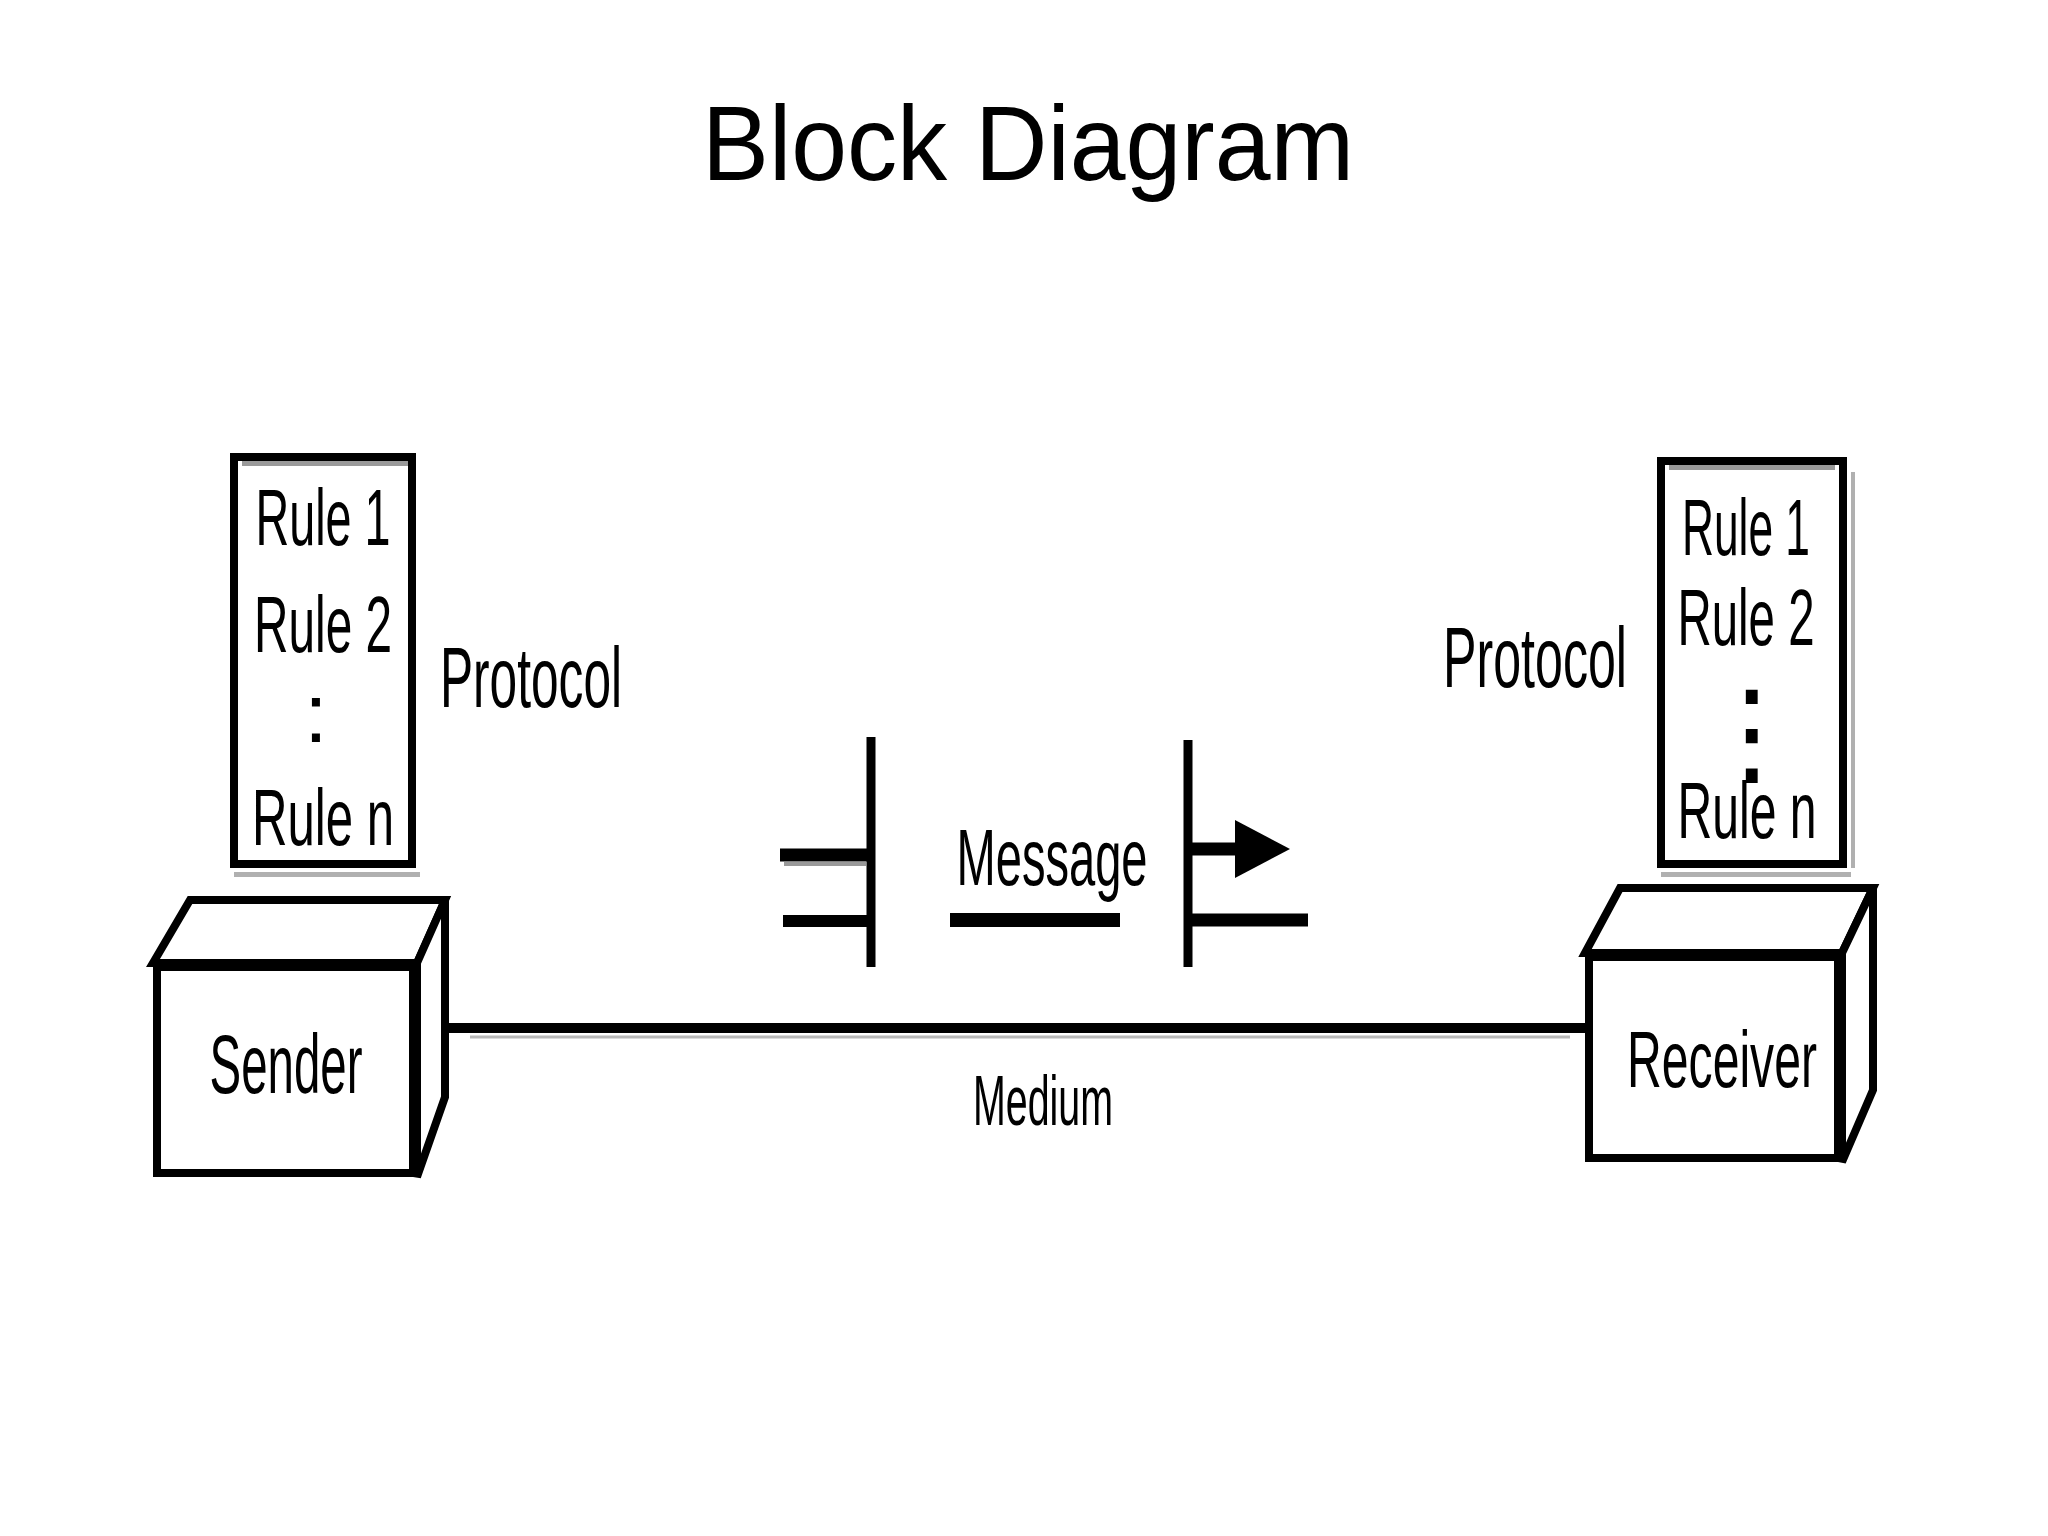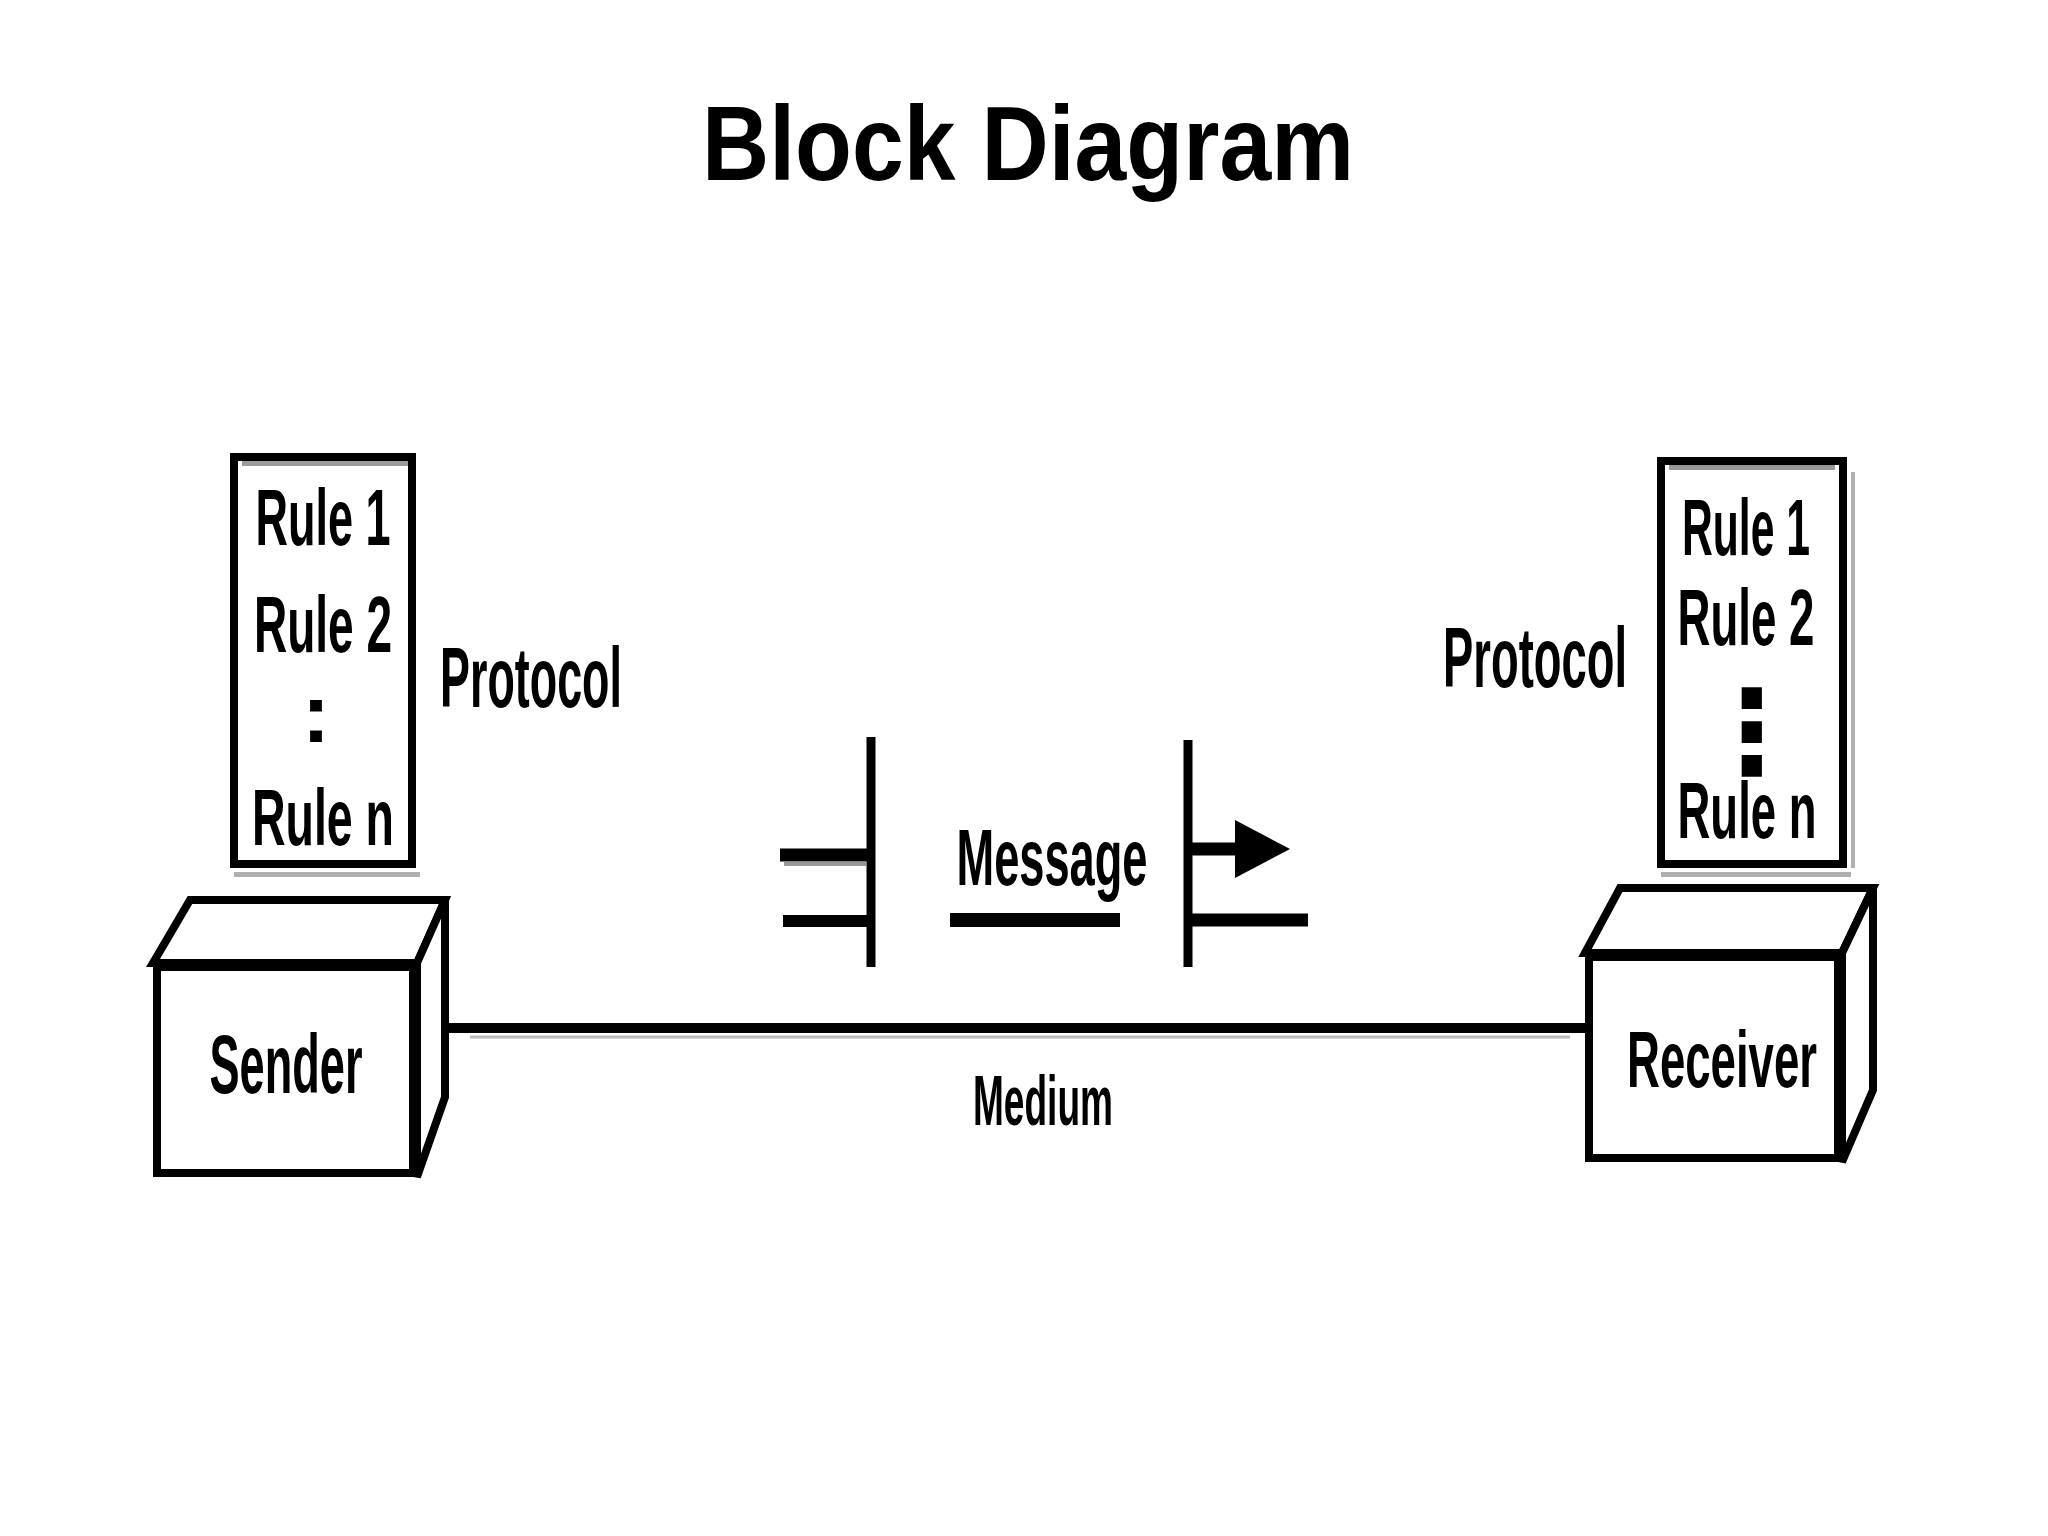--- a/index.html
+++ b/index.html
@@ -2,21 +2,20 @@
 <html><head>
 <meta charset="utf-8">
 <style>
   html,body { margin:0; padding:0; background:#ffffff; }
   .slide {
     position:relative;
     width:2048px; height:1536px;
     background:#ffffff;
     overflow:hidden;
     font-family:"Liberation Sans","DejaVu Sans",sans-serif;
-    font-weight:bold;
   }
   svg { position:absolute; inset:0; }
   text {
     font-family:"Liberation Sans","DejaVu Sans",sans-serif;
     fill:#000000;
   }
   .dots { font-family:"DejaVu Sans",sans-serif; }
 </style>
 </head>
 <body>

